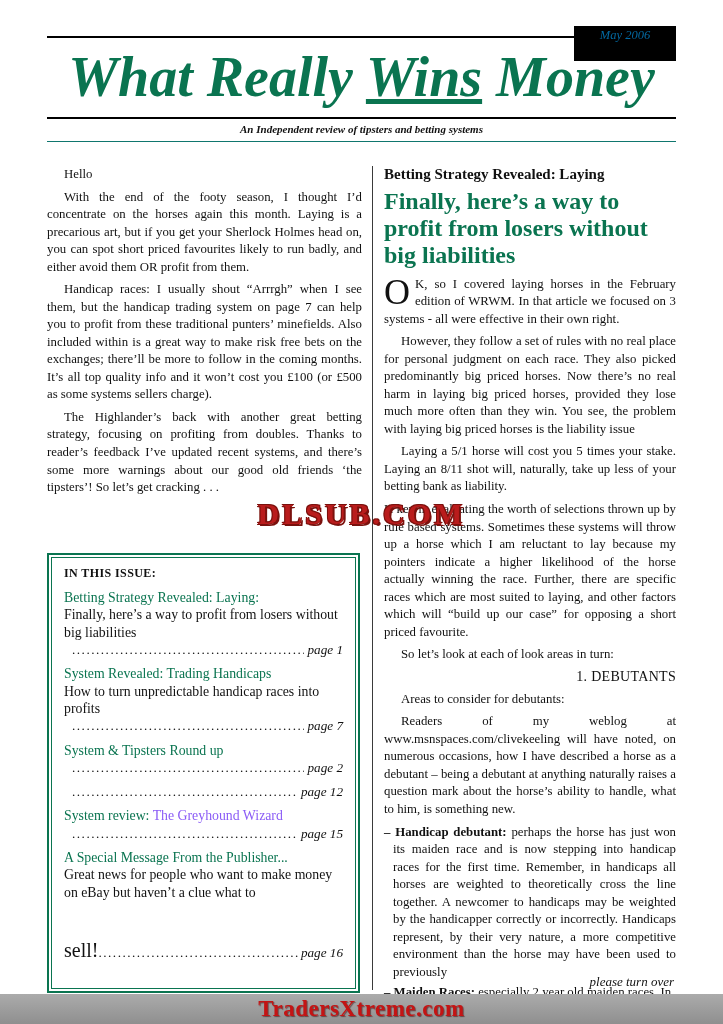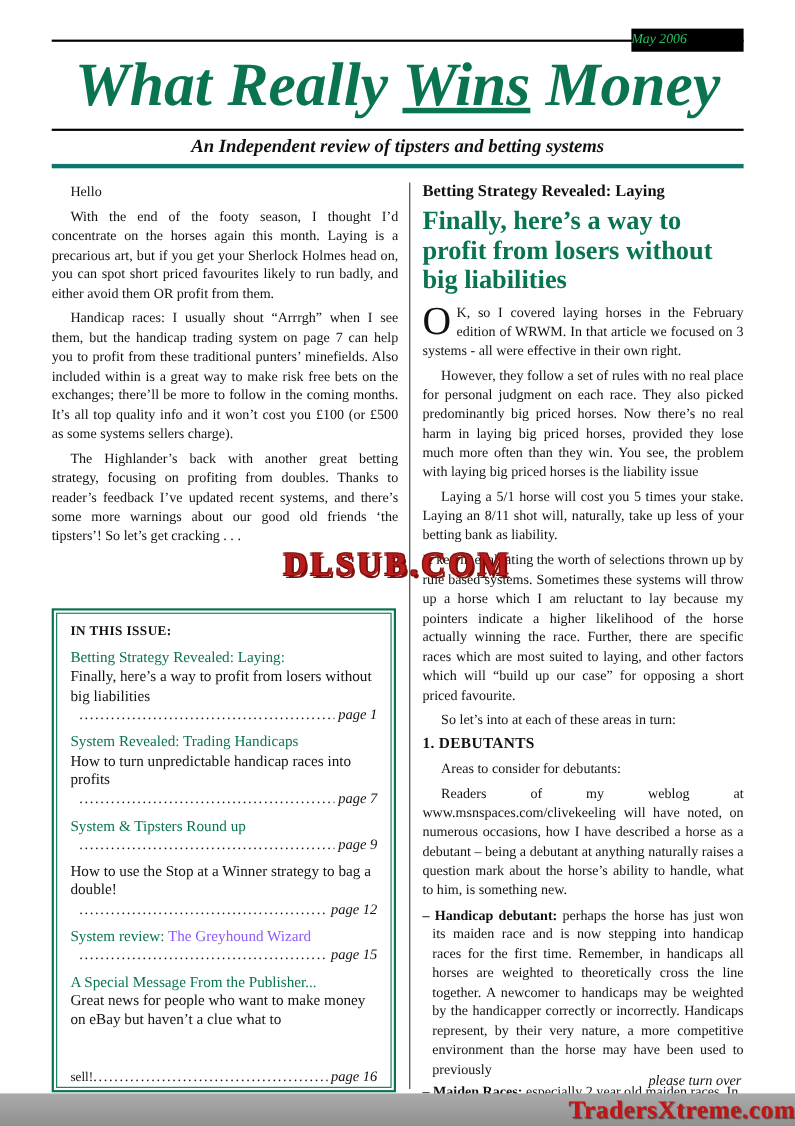--- a/index.html
+++ b/index.html
@@ -20,40 +20,40 @@
     text-shadow: 1.5px 1.5px 0 rgba(150,60,50,0.45);
   }
   .site-logo .net { color: #a14a44; }
 
   .dateline-rule {
     position: absolute; top: 36px; left: 47px; right: 47px;
     border-top: 2px solid #000;
   }
   .date-box {
     position: absolute; top: 26px; right: 47px;
-    width: 102px; height: 21px;
-    background: #000; color: #22c55e;
+    width: 102px; height: 35px;
+    background: #000; color: #0369a1;
     font-style: italic; font-size: 12.5px;
-    text-align: left; line-height: 18px;
+    text-align: center; line-height: 18px;
   }
 
   
   .masthead { position: absolute; top: 46px; left: 47px; right: 47px; text-align: center; }
   .news-title {
     margin: 0; padding: 2px 0 10px;
     font-size: 56px; line-height: 1.05;
     font-style: italic; font-weight: bold;
     color: #0a7450;
     border-bottom: 2px solid #000;
   }
   .news-title .u { text-decoration: underline; }
   .tagline {
     margin: 0; padding: 4px 0 6px;
-    font-size: 17px; font-weight: bold; font-style: italic;
-    border-bottom: 4px solid #0f766e;
+    font-size: 11px; font-weight: bold; font-style: italic;
+    border-bottom: 1px solid #0f766e;
     color: #111;
   }
 
   
   .columns {
     position: absolute; top: 166px; left: 47px; right: 47px; bottom: 34px;
     display: flex;
   }
   .col-left { width: 315px; padding-right: 10px; position: relative; }
   .divider { width: 1px; background: #3a3a3a; }
@@ -74,21 +74,21 @@
     padding: 1px 5px 0 0;
     font-weight: normal;
   }
 
   .kicker { margin: 0 0 5px 0; font-size: 15px; font-weight: bold; }
   .headline {
     margin: 0 0 7px 0;
     font-size: 24px; line-height: 1.12; font-weight: bold;
     color: #0a7450; text-align: left;
   }
-  .section-heading { margin: 1px 0 6px 0; font-size: 14px; font-weight: bold; letter-spacing: 0.3px; }
+  .section-heading { margin: 1px 0 6px 0; font-size: 14px; font-weight: normal; letter-spacing: 0.3px; text-align: right; }
 
   .bullet { padding-left: 9px; text-indent: -9px; margin-bottom: 3px; }
   .bullet b { font-weight: bold; }
 
   .continue {
     position: absolute; bottom: 0; right: 2px;
     font-style: italic; font-size: 13px; margin: 0;
   }
 
   
@@ -114,21 +114,21 @@
   .watermark-center {
     position: absolute; top: 497px; left: 50%; transform: translateX(-50%);
     font-size: 30px; font-weight: bold; letter-spacing: 3px;
     color: #b91c1c;
     text-shadow: 2px 2px 0 #7a110d, -1px -1px 0 #7a110d, 1px -1px 0 #7a110d, -1px 1px 0 #7a110d;
     z-index: 50;
   }
   .footer-bar {
     position: absolute; left: 0; right: 0; bottom: 0; height: 30px;
     background: linear-gradient(#ababab, #8f8f8f);
-    display: flex; align-items: center; justify-content: flex-end;
+    display: flex; align-items: center; justify-content: center;
     z-index: 40;
   }
   .footer-text {
     font-size: 23px; font-weight: bold; letter-spacing: 0.5px;
     color: #c41414;
     text-shadow: 1px 1px 1px rgba(60,0,0,0.55);
   }
 </style>
 </head>
 <body>
@@ -171,66 +171,65 @@
             <p class="toc-leader">
                 <span class="toc-dots">..........................................................................................</span>
                 <span class="toc-page">page 7</span>
               </p>
           </div>
 
           <div class="toc-item">
             <p class="toc-heading">System &amp; Tipsters Round up</p>
             <p class="toc-leader">
                 <span class="toc-dots">..........................................................................................</span>
-                <span class="toc-page">page 9</span>
-              </p>
-          </div>
-
-          <div class="toc-item">
-            <p class="toc-desc">How to use the Stop at a Winner strategy to bag a double!</p>
+                <span class="toc-page">page 2</span>
+              </p>
+          </div>
+
+          <div class="toc-item">
             <p class="toc-leader">
                 <span class="toc-dots">..........................................................................................</span>
                 <span class="toc-page">page 12</span>
               </p>
           </div>
 
           <div class="toc-item">
             <p class="toc-heading"><span>System review:</span><span class="black-part"> The Greyhound Wizard</span></p>
             <p class="toc-leader">
                 <span class="toc-dots">..........................................................................................</span>
                 <span class="toc-page">page 15</span>
               </p>
           </div>
 
           <div class="toc-item">
             <p class="toc-heading">A Special Message From the Publisher...</p>
             <p class="toc-desc">Great news for people who want to make money on eBay but haven’t a clue what to</p>
             <p class="toc-leader" style="padding-left:0">
-                <span style="flex:0 0 auto; font-size:12px;margin-top:36px;">sell!</span>
+                <span style="flex:0 0 auto; font-size:20px;margin-top:36px;">sell!</span>
                 <span class="toc-dots">..........................................................................................</span>
                 <span class="toc-page">page 16</span>
               </p>
           </div>
 
         </div>
       </div>
     </div>
 
     <div class="divider"></div>
 
     <div class="col-right">
       <h3 class="kicker">Betting Strategy Revealed: Laying</h3>
       <h2 class="headline">Finally, here’s a way to profit from losers without big liabilities</h2>
 
       <p class="body lead"><span class="dropcap">O</span><span>K, so I covered laying horses in the February edition of WRWM. In that article we focused on 3 systems - all were effective in their own right.</span></p>
 
       <p class="body indent">However, they follow a set of rules with no real place for personal judgment on each race. They also picked predominantly big priced horses. Now there’s no real harm in laying big priced horses, provided they lose much more often than they win. You see, the problem with laying big priced horses is the liability issue</p>
       <p class="body indent">Laying a 5/1 horse will cost you 5 times your stake. Laying an 8/11 shot will, naturally, take up less of your betting bank as liability.</p>
       <p class="body">K key in evaluating the worth of selections thrown up by rule based systems. Sometimes these systems will throw up a horse which I am reluctant to lay because my pointers indicate a higher likelihood of the horse actually winning the race. Further, there are specific races which are most suited to laying, and other factors which will “build up our case” for opposing a short priced favourite.</p>
-      <p class="body indent">So let’s into at each of these areas in turn:</p>
+      <p class="body indent">So let’s look at each of look areas in turn:</p>
 
       <h4 class="section-heading">1. DEBUTANTS</h4>
 
       <p class="body indent">Areas to consider for debutants:</p>
       <p class="body indent">Readers of my weblog at www.msnspaces.com/clivekeeling will have noted, on numerous occasions, how I have described a horse as a debutant – being a debutant at anything naturally raises a question mark about the horse’s ability to handle, what to him, is something new.</p>
 
       <p class="body bullet"><b>– Handicap debutant:</b><span> perhaps the horse has just won its maiden race and is now stepping into handicap races for the first time. Remember, in handicaps all horses are weighted to theoretically cross the line together. A newcomer to handicaps may be weighted by the handicapper correctly or incorrectly. Handicaps represent, by their very nature, a more competitive environment than the horse may have been used to previously</span></p>
       <p class="body bullet"><b>– Maiden Races:</b><span> especially 2 year old maiden races. In</span></p>
 
       <p class="continue">please turn over</p>

